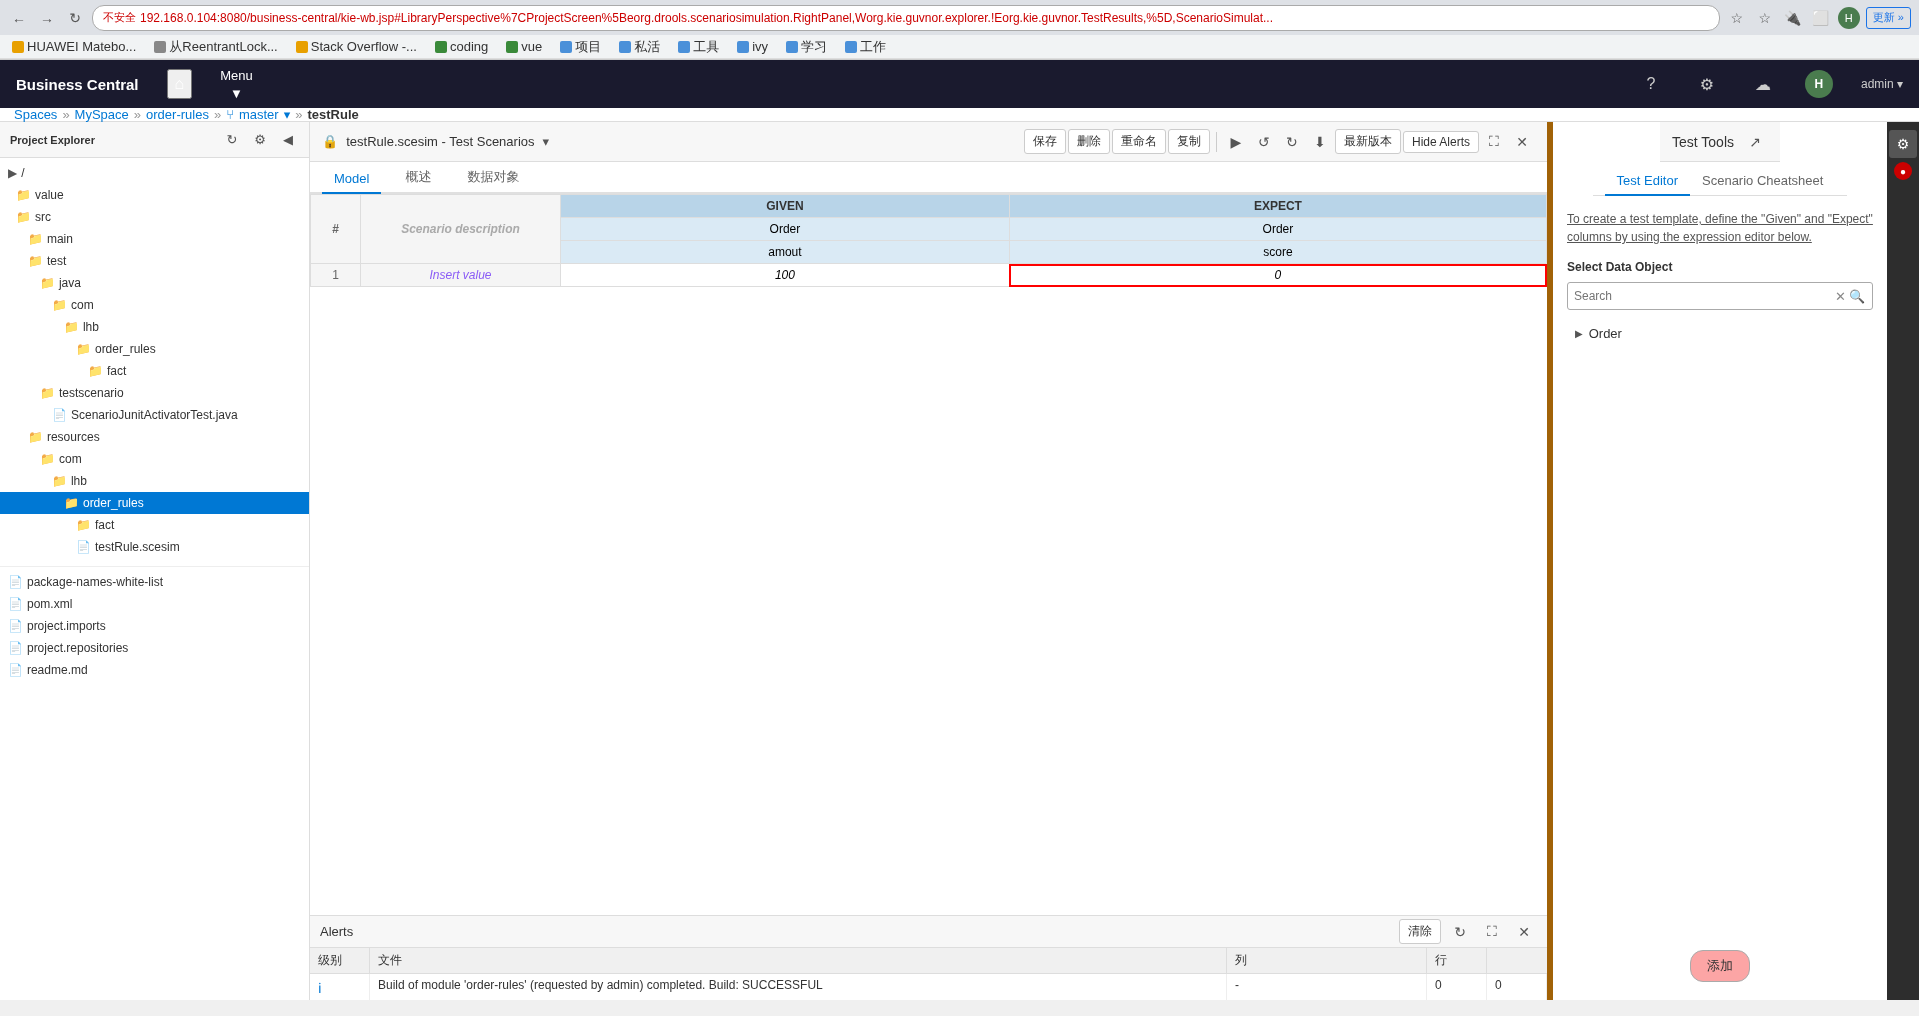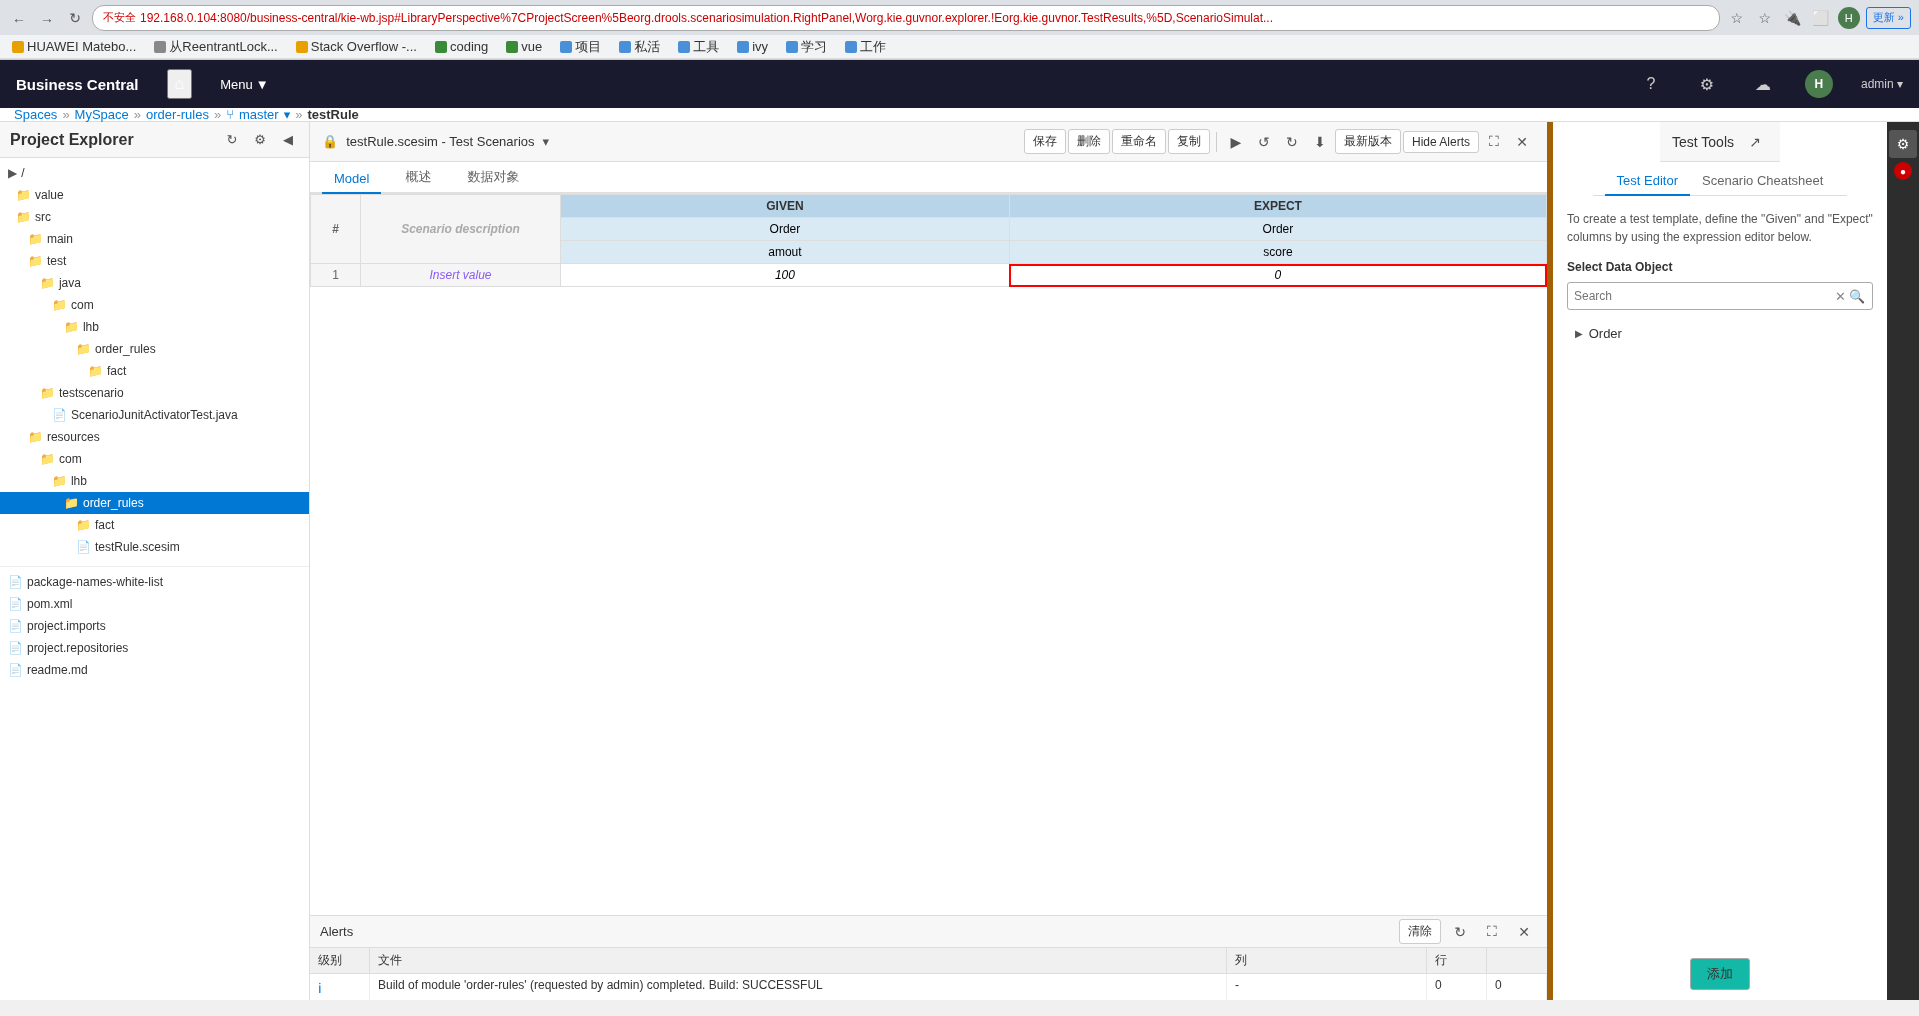--- a/index.html
+++ b/index.html
@@ -87,21 +87,21 @@
     .app-home-btn {
       color: #fff; font-size: 16px; cursor: pointer;
       padding: 4px 6px;
     }
     .app-menu-btn {
       background: transparent;
       border: none;
       color: #fff;
       font-size: 13px;
       cursor: pointer;
-      display: flex; gap: 3px;
+      display: flex; gap: 3px; flex-direction: column;
     }
     .header-spacer { flex: 1; }
     .header-icon-btn {
       width: 28px; height: 28px;
       color: #ccc;
       cursor: pointer;
       display: flex; align-items: center; justify-content: center;
       font-size: 16px;
       border-radius: 50%;
     }
@@ -147,21 +147,21 @@
     }
     .left-panel-header {
       height: 36px;
       background: #f7f7f7;
       border-bottom: 1px solid #ddd;
       display: flex;
       align-items: center;
       padding: 0 10px;
       gap: 6px;
     }
-    .panel-title { font-size: 16px; font-weight: 600; color: #333; flex: 1; }
+    .panel-title { font-size: 11px; font-weight: 600; color: #333; flex: 1; }
     .panel-header-btn {
       width: 22px; height: 22px;
       border-radius: 3px;
       cursor: pointer;
       display: flex; align-items: center; justify-content: center;
       color: #555;
       font-size: 13px;
       border: none; background: transparent;
     }
 
@@ -392,20 +392,21 @@
     .right-content {
       flex: 1;
       padding: 14px;
       overflow-y: auto;
     }
     .hint-text {
       font-size: 12px;
       color: #555;
       line-height: 1.5;
       margin-bottom: 14px;
+      text-decoration: underline;
     }
     .select-data-label {
       font-size: 12px;
       font-weight: 600;
       color: #333;
       margin-bottom: 8px;
     }
     .search-box {
       display: flex;
       border: 1px solid #aaa;
@@ -429,25 +430,25 @@
       align-items: center;
       padding: 6px 8px;
       cursor: pointer;
       border-radius: 3px;
       gap: 6px;
     }
     .chevron-icon { color: #555; font-size: 10px; }
     .data-item-label { font-size: 13px; color: #333; }
 
     .add-btn {
-      margin: 10px 14px;
+      margin: 18px 14px;
       padding: 6px 16px;
-      background: #14b8a6;
+      background: #fca5a5;
       border: 1px solid #aaa;
-      border-radius: 3px;
+      border-radius: 13px;
       cursor: pointer;
       font-size: 13px;
       color: #333;
     }
 
     
     .far-right-icons {
       width: 32px;
       background: #2d2d2d;
       display: flex;

